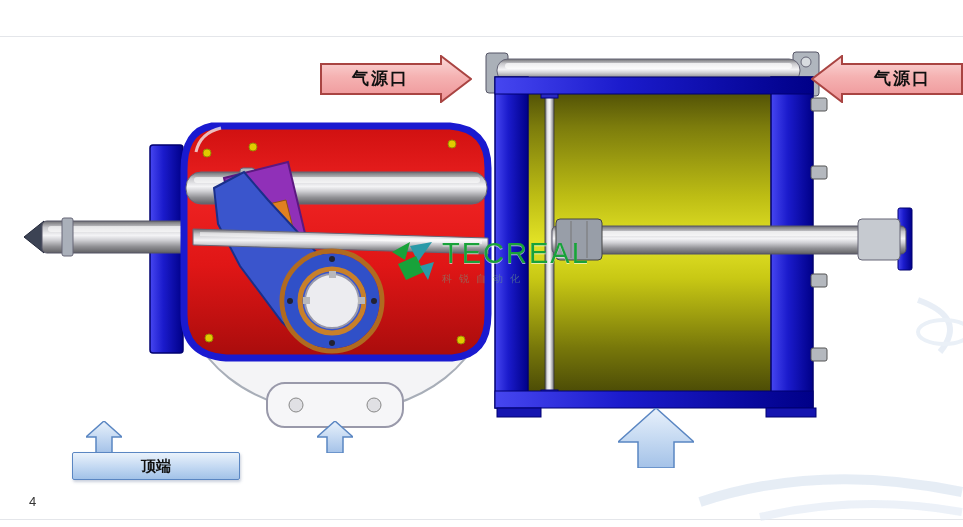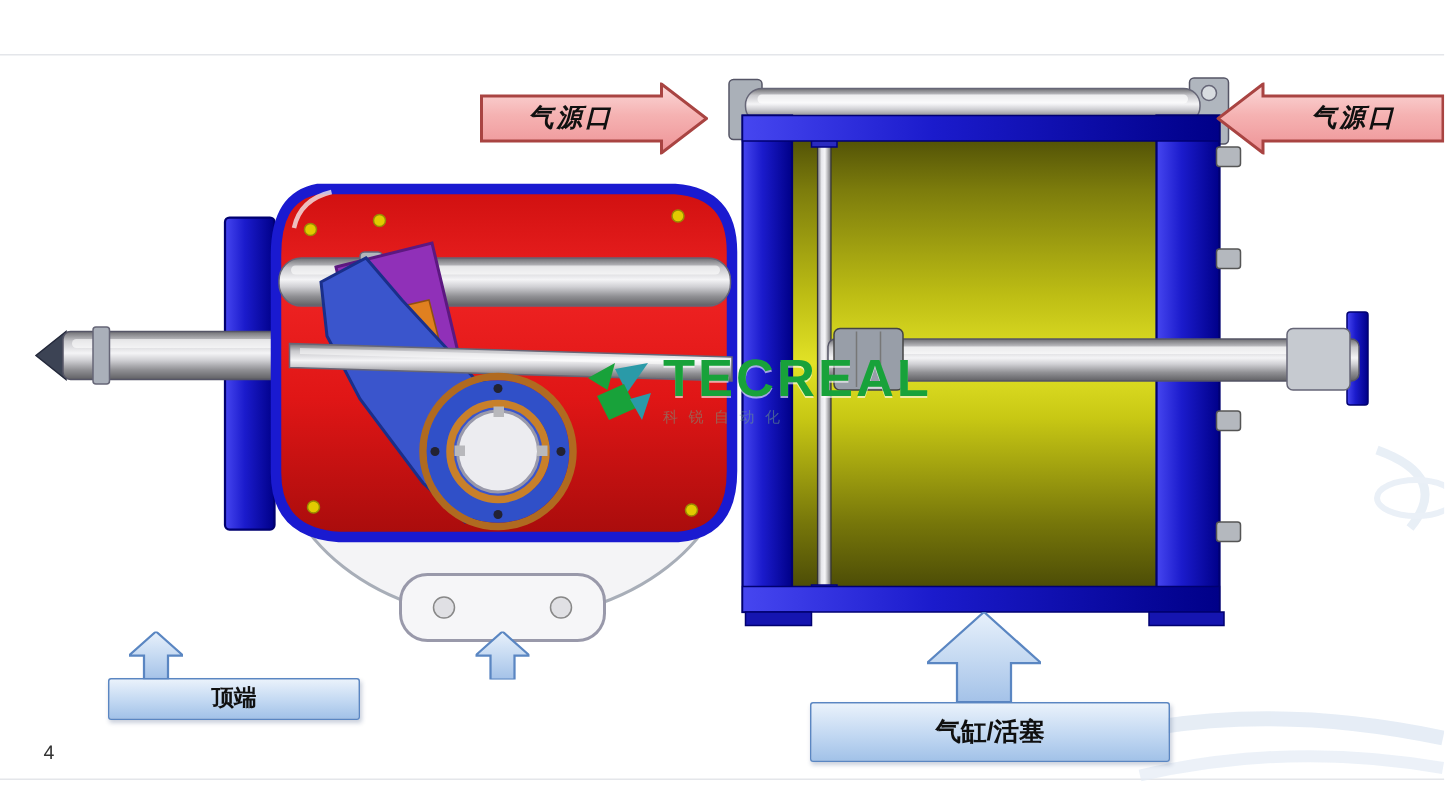--- a/index.html
+++ b/index.html
@@ -2,36 +2,36 @@
 <html><head>
 <meta charset="utf-8">
 <style>
   html,body{margin:0;padding:0;background:#fff;}
   .slide{position:relative;width:963px;height:527px;background:#fff;overflow:hidden;
          font-family:"Liberation Sans",sans-serif;}
   .slide-line{position:absolute;left:0;width:963px;height:1px;background:#e4e6ea;}
   .diagram{position:absolute;left:0;top:0;width:963px;height:527px;}
 
   
-  .callout{position:absolute;font-style:italic;}
+  .callout{position:absolute;}
   .co-shape{position:absolute;left:0;top:0;}
   .co-text{position:absolute;font-weight:bold;font-size:17px;color:#101010;
            text-align:center;letter-spacing:2px;}
 
   
   .blue-label{position:absolute;background:linear-gradient(#eaf2fb,#c2d8f2 55%,#a2c2e8);
               border:1px solid #5a86c2;border-radius:2px;font-weight:bold;color:#101010;
               text-align:center;box-shadow:1px 2px 3px rgba(80,100,140,.3);}
   .arrow-svg{position:absolute;}
 
   
   .logo{position:absolute;left:390px;top:236px;width:220px;height:62px;display:flex;
         align-items:flex-start;pointer-events:none;}
   .logo-icon{flex:0 0 auto;margin-right:8px;margin-top:2px;}
-  .logo-brand{display:block;font-weight:bold;font-size:35px;letter-spacing:2px;
+  .logo-brand{display:block;font-weight:normal;font-size:29px;letter-spacing:2px;
               color:#18a23a;line-height:34px;text-shadow:0 1px 0 rgba(255,255,255,.6);}
   .logo-sub{display:block;font-size:10px;letter-spacing:7px;color:#6f9a84;opacity:.55;
             line-height:18px;}
 
   .pagenum{position:absolute;left:29px;top:494px;font-size:13px;color:#333;}
 </style>
 </head>
 <body>
 
 <div class="slide">
@@ -212,21 +212,20 @@
   </svg>
   <div class="blue-label" style="left:36px;top:452px;width:166px;height:26px;line-height:26px;font-size:15px;margin-left:36px;">顶端</div>
 
   <svg class="arrow-svg" style="left:317px;top:421px;" width="36" height="32">
     <path d="M18 0 L36 16 L26 16 L26 32 L10 32 L10 16 L0 16 Z" fill="url(#blueA)" stroke="#5a86c2" stroke-width="1.5"></path>
   </svg>
 
   <svg class="arrow-svg" style="left:618px;top:408px;" width="76" height="60">
     <path d="M38 0 L76 34 L56 34 L56 60 L20 60 L20 34 L0 34 Z" fill="url(#blueA)" stroke="#5a86c2" stroke-width="1.5"></path>
   </svg>
-  <div class="blue-label" style="left:540px;top:468px;width:238px;height:38px;line-height:38px;font-size:17px;">气缸/活塞</div>
 
   <div class="logo">
     <svg class="logo-icon" width="44" height="48">
       <polygon points="2,14 20,4 15,22" fill="#18a23a"></polygon>
       <polygon points="20,8 42,4 28,24" fill="#2a9aa8"></polygon>
       <polygon points="8,26 26,18 34,34 16,42" fill="#18a23a"></polygon>
       <polygon points="30,28 44,24 38,42" fill="#2a9aa8"></polygon>
     </svg>
     <div>
       <span class="logo-brand">TECREAL</span>

